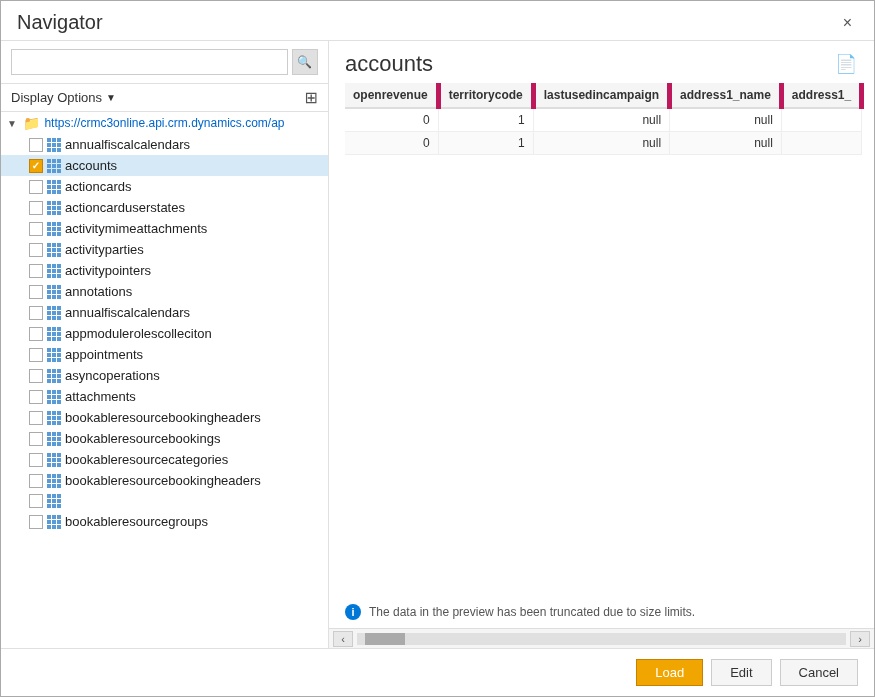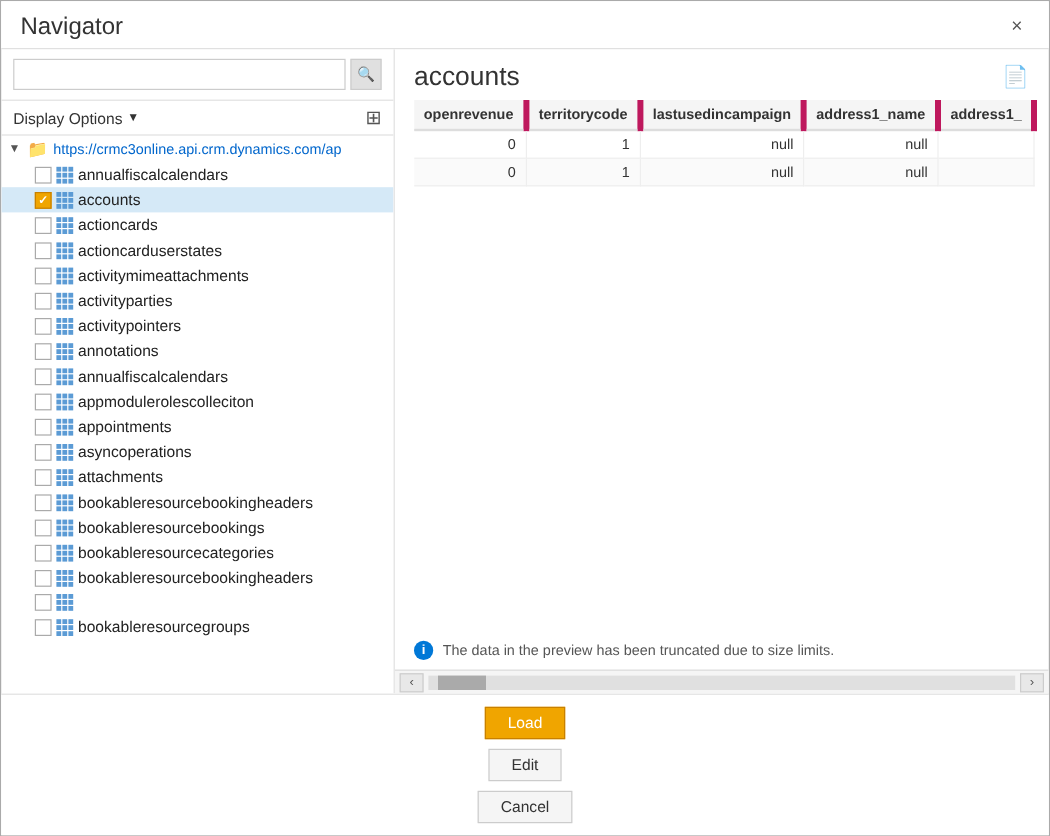--- a/index.html
+++ b/index.html
@@ -280,21 +280,20 @@
     }
     
     .dialog-footer {
       display: flex;
       align-items: center;
       justify-content: flex-end;
       padding: 10px 16px;
       gap: 8px;
       border-top: 1px solid #e0e0e0;
       background: #fff;
-      flex-direction: column;
     }
     .btn {
       padding: 5px 18px;
       font-size: 13px;
       cursor: pointer;
       border: 1px solid #ccc;
       background: #f5f5f5;
       color: #333;
       min-width: 60px;
     }

